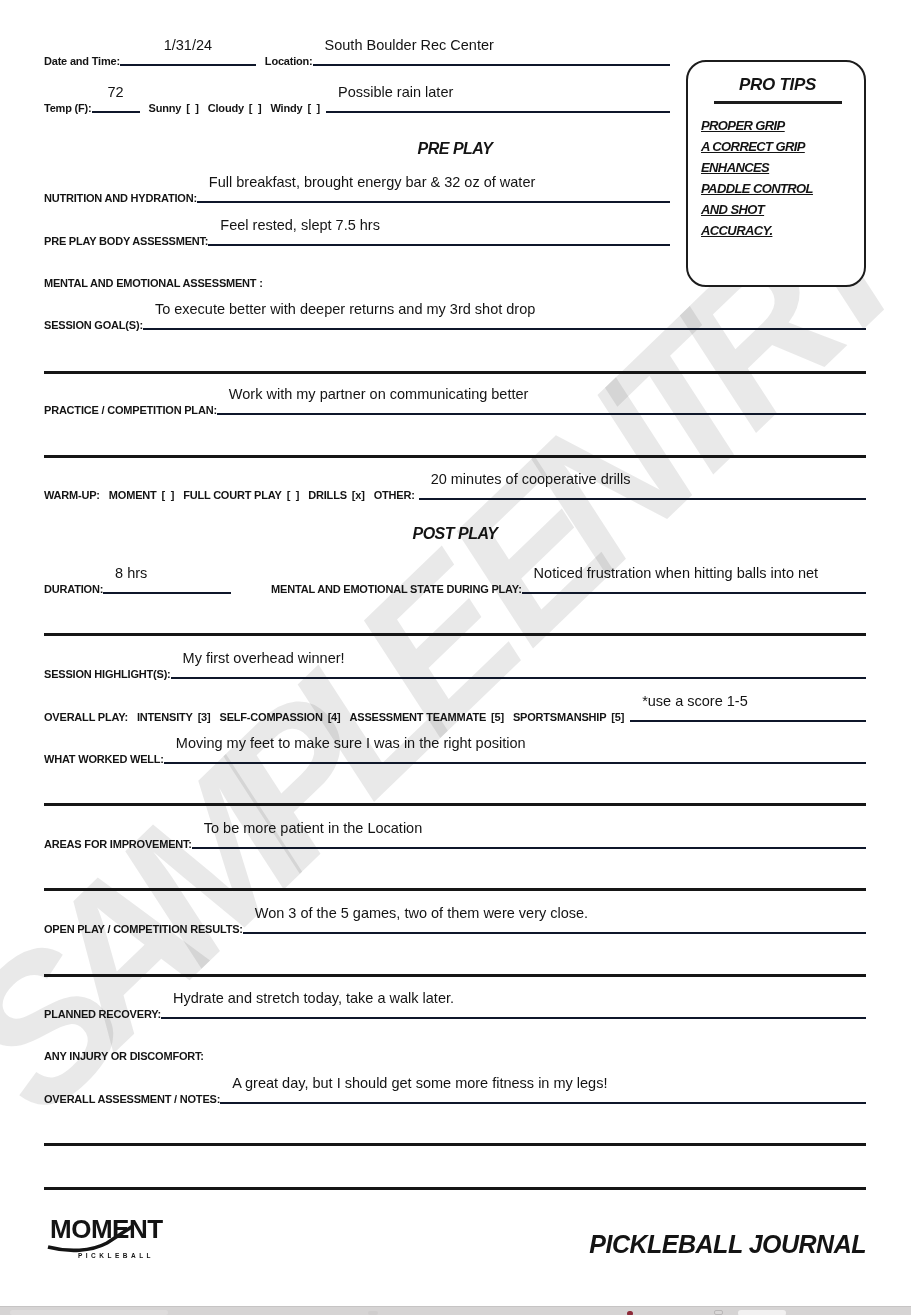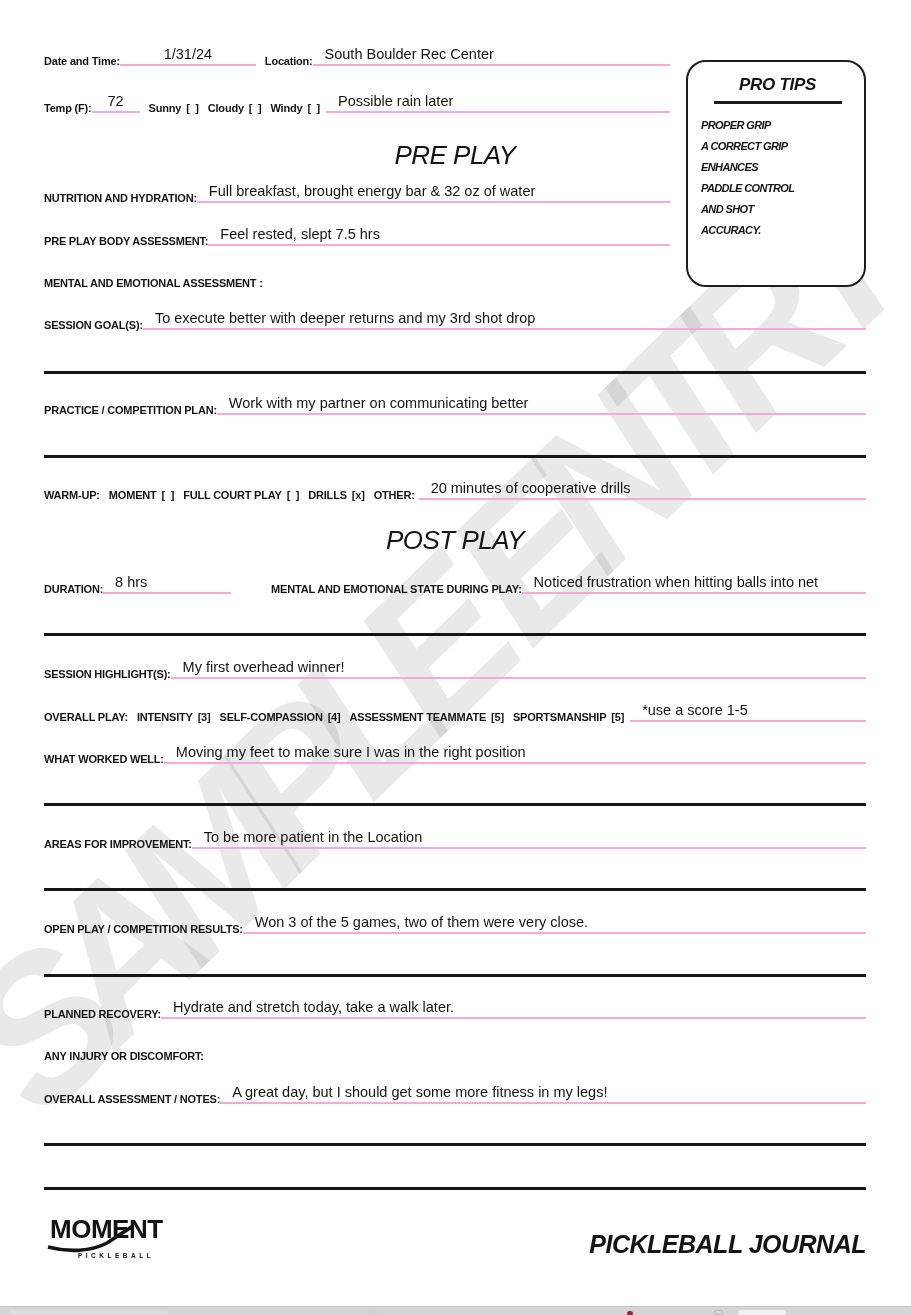--- a/index.html
+++ b/index.html
@@ -23,45 +23,45 @@
     display:flex; align-items:flex-end; z-index:1;
   }
   .row.short { right:241px; }
   .lbl {
     flex:0 0 auto; font-weight:bold; font-size:11px; line-height:12px;
     letter-spacing:-0.2px; white-space:pre; margin-bottom:-1px;
   }
   .gap { margin-left:9px; }
   .cb  { margin-left:5px; }
   .fill {
-    flex:1 1 auto; min-width:0; border-bottom:2px solid #f9a8d4;
-    display:flex; align-items:flex-start; padding:0 4px 2px 12px;
+    flex:1 1 auto; min-width:0; border-bottom:2px solid #0f172a;
+    display:flex; align-items:flex-start; padding:0 4px 11px 12px;
     font-size:14.5px; line-height:16px; white-space:nowrap; overflow:hidden;
   }
   .fill.fixed { flex:0 0 auto; }
   .fill.center { justify-content:center; padding-left:4px; }
 
   .line-full {
     position:absolute; left:44px; right:45px; height:3px;
     background:#161616; z-index:1;
   }
   .section-title {
     position:absolute; left:44px; right:45px; text-align:center; z-index:1;
-    font-weight:normal; font-style:italic; font-size:26px; letter-spacing:-0.5px;
+    font-weight:bold; font-style:italic; font-size:16px; letter-spacing:-0.5px;
   }
 
   
   .protips {
     position:absolute; left:686px; top:60px; width:180px; height:227px;
     box-sizing:border-box; border:2.5px solid #1c1c1c; border-radius:20px;
     background:#ffffff; padding:13px 10px 0 13px; z-index:2;
   }
   .pt-title { text-align:center; font-weight:bold; font-style:italic; font-size:17px; letter-spacing:-0.3px; }
   .pt-rule  { width:128px; height:2.5px; background:#1c1c1c; margin:6px auto 11px auto; }
-  .pt-line  { font-weight:bold; font-style:italic; font-size:11px; line-height:21px; letter-spacing:-0.6px; white-space:nowrap; }
+  .pt-line  { font-weight:bold; font-style:italic; font-size:13px; line-height:21px; letter-spacing:-0.6px; white-space:nowrap;text-decoration:underline; }
 
   
   .logo { position:absolute; left:50px; top:1216px; width:132px; z-index:1; }
   .logo-text { position:relative; font-weight:bold; font-size:26px; letter-spacing:-0.5px; line-height:26px; }
   .logo-swoosh { position:absolute; left:-3px; top:9px; }
   .logo-sub { margin-top:10px; text-align:center; font-weight:bold; font-size:6.5px; letter-spacing:3.5px; }
   .journal-title {
     position:absolute; right:45px; top:1230px; z-index:1;
     font-weight:bold; font-style:italic; font-size:25px; letter-spacing:-0.5px;
   }

